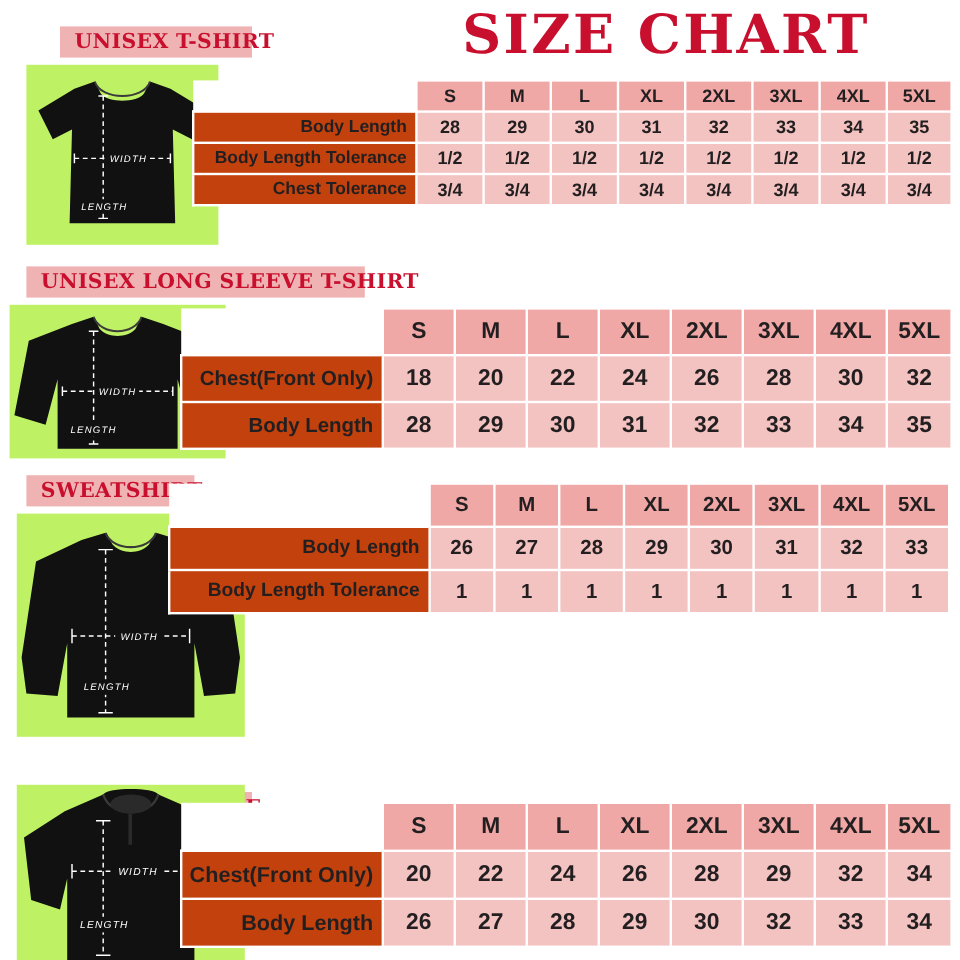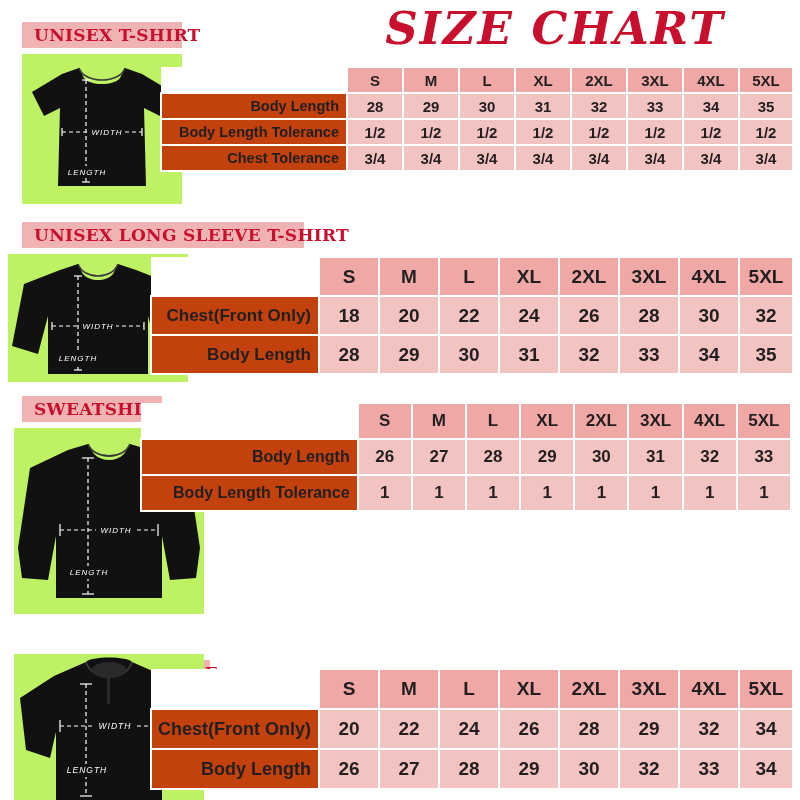--- a/index.html
+++ b/index.html
@@ -27,21 +27,20 @@
     left: 320px;
     width: 470px;
     text-align: center;
     font-family: "DejaVu Serif", serif;
     font-weight: bold;
     font-size: 45px;
     letter-spacing: 2px;
     color: #c8102e;
     line-height: 50px;
     white-space: nowrap;
-    font-style: italic;
   }
 
   
   .section-head {
     position: absolute;
     left: 22px;
     height: 26px;
     background: #f0b3b3;
     display: flex;
     align-items: center;
@@ -111,21 +110,21 @@
   #tbl-hd td, #tbl-hd th { height: 38px; font-size: 19px; }
   #tbl-hd td.lbl { font-size: 18px; }
 </style>
 </head>
 <body>
 
 <div class="page">
 
   <div class="title">SIZE CHART</div>
 
-  <div class="section-head" style="top:22px; width:160px;">
+  <div class="section-head" style="top:22px; width:160px;margin-left:28px;">
     <span>UNISEX T-SHIRT</span>
   </div>
 
   <div class="garment" style="left:22px; top:54px; width:160px; height:150px;">
     <svg class="g-canvas" width="160" height="150" viewBox="0 0 160 150">
       <path d="M57 14 L40 20 L10 38 L22 62 L38 54 L36 132 L124 132 L122 54 L138 62 L150 38 L120 20 L103 14 L98 24 C92 32 68 32 62 24 Z" fill="#111111"></path>
       <path d="M57 14 C62 30 98 30 103 14" fill="none" stroke="#3a3a3a" stroke-width="1.6"></path>
       <line x1="40" y1="78" x2="120" y2="78" stroke="#ffffff" stroke-width="1.2" stroke-dasharray="4,3"></line>
       <line x1="40" y1="74" x2="40" y2="82" stroke="#ffffff" stroke-width="1.2"></line>
       <line x1="120" y1="74" x2="120" y2="82" stroke="#ffffff" stroke-width="1.2"></line>

